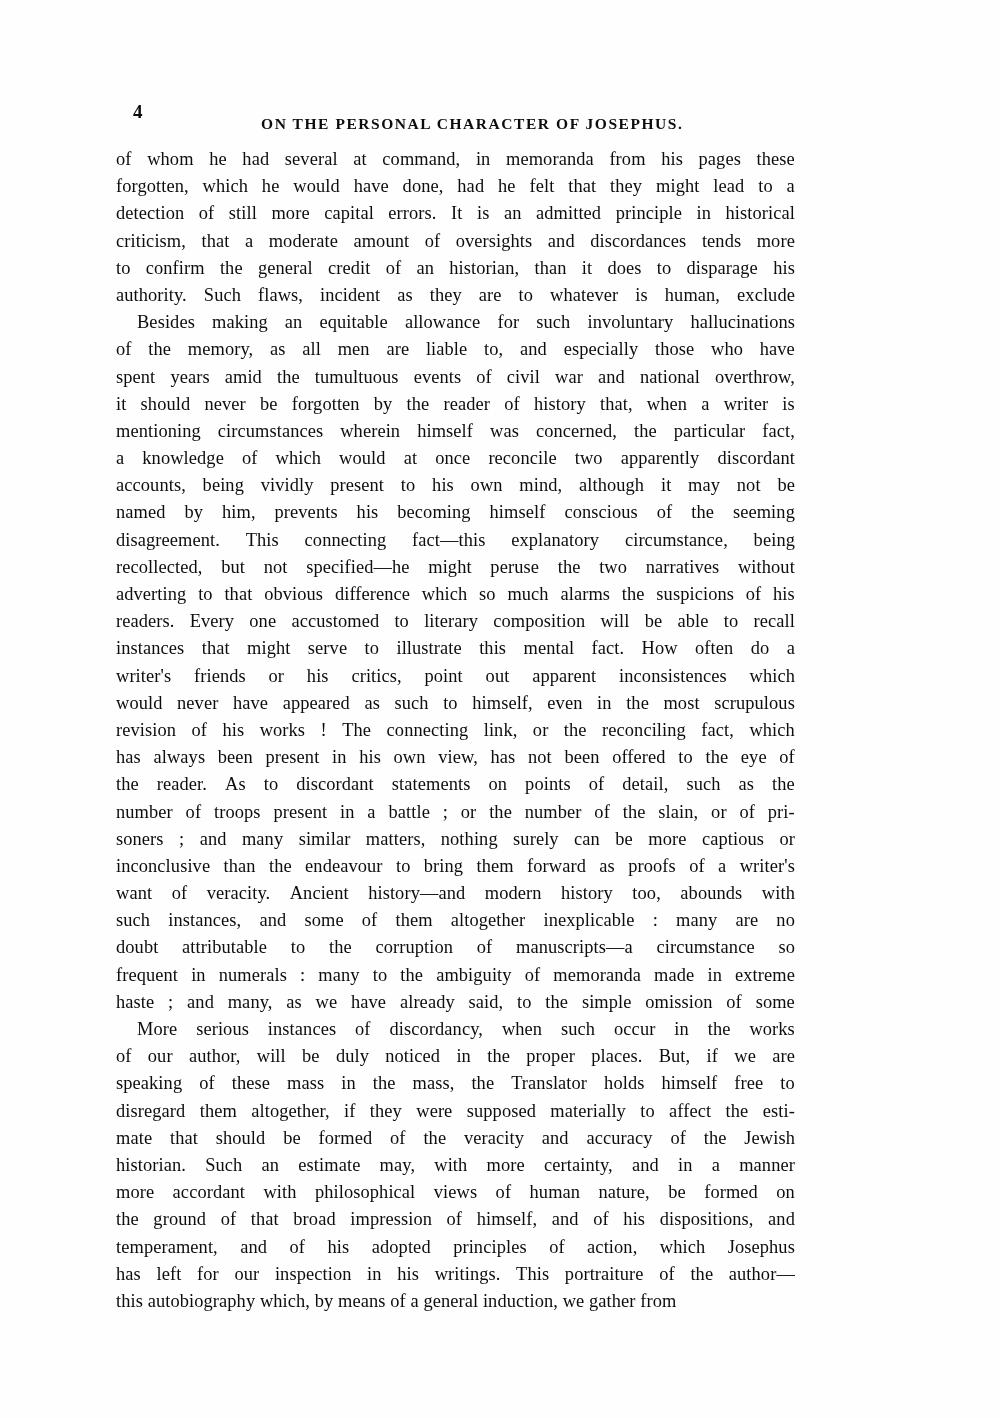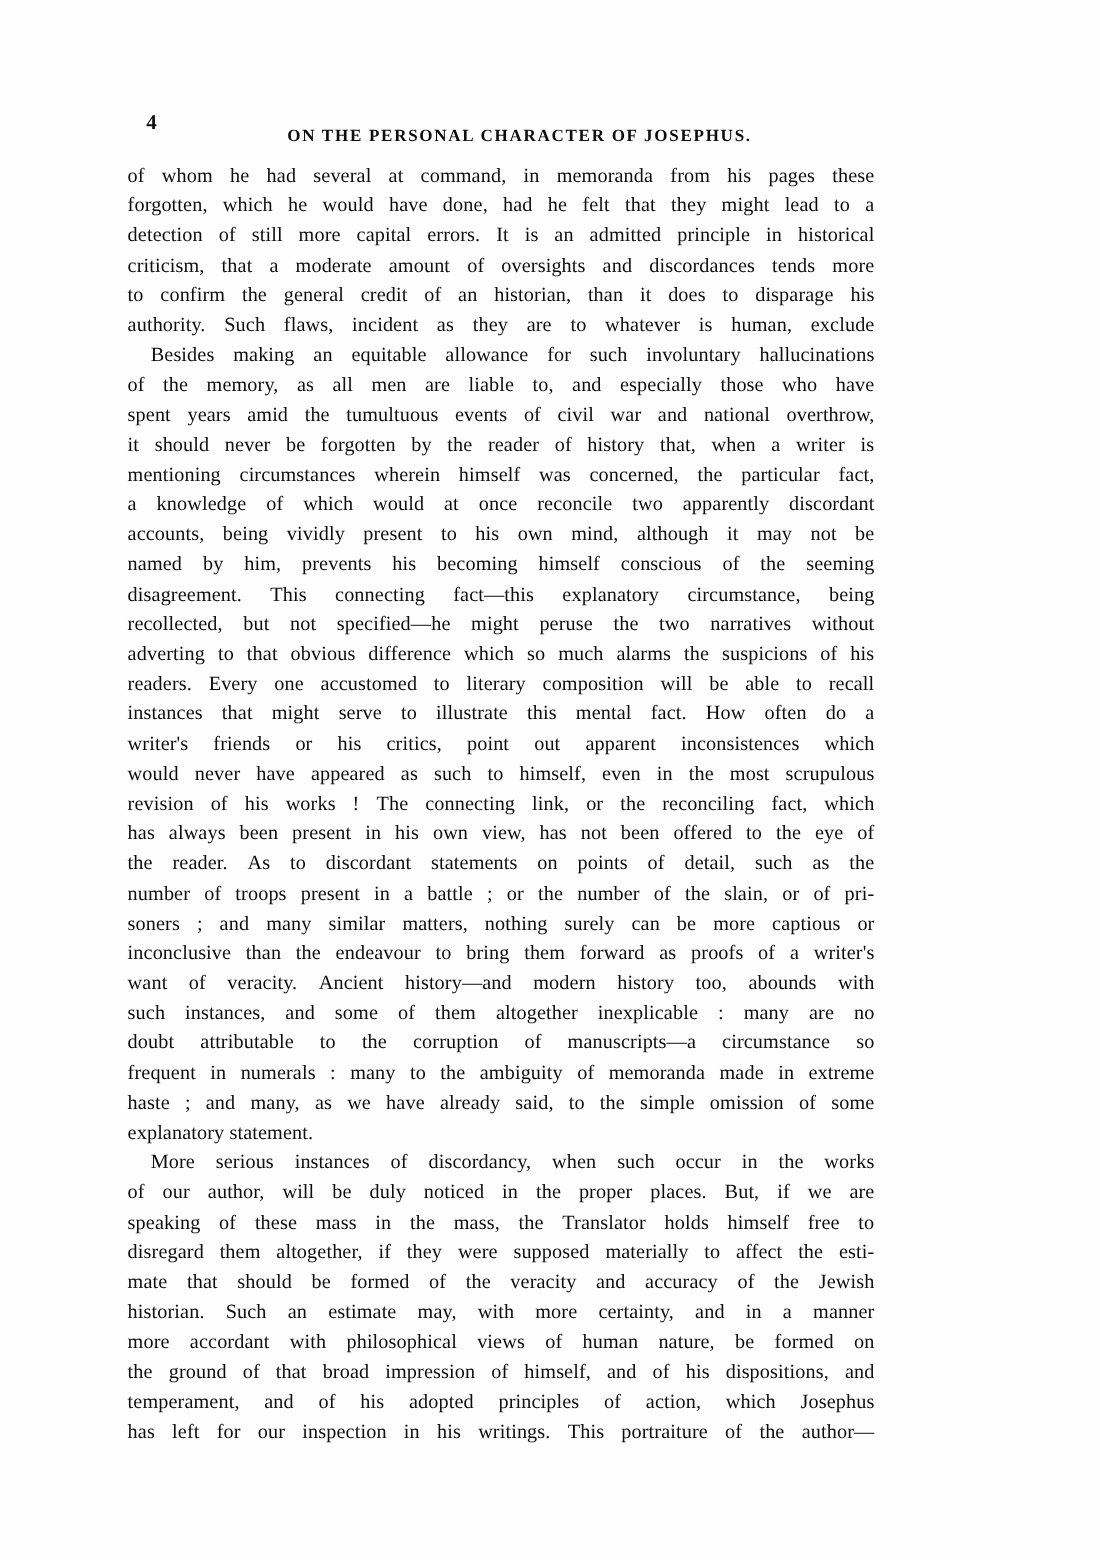--- a/index.html
+++ b/index.html
@@ -558,21 +558,20 @@
           <span>have</span>
           <span>already</span>
           <span>said,</span>
           <span>to</span>
           <span>the</span>
           <span>simple</span>
           <span>omission</span>
           <span>of</span>
           <span>some</span>
         </div>
-        <div class="ln last">explanatory statement.</div>
       </div>
       <div class="para">
         <div class="ln j indent">
           <span>More</span>
           <span>serious</span>
           <span>instances</span>
           <span>of</span>
           <span>discordancy,</span>
           <span>when</span>
           <span>such</span>
@@ -704,16 +703,17 @@
           <span>inspection</span>
           <span>in</span>
           <span>his</span>
           <span>writings.</span>
           <span>This</span>
           <span>portraiture</span>
           <span>of</span>
           <span>the</span>
           <span>author—</span>
         </div>
+        <div class="ln last">this autobiography which, by means of a general induction, we gather from</div>
       </div>
     </div>
 
 </div>
 
 </body></html>

